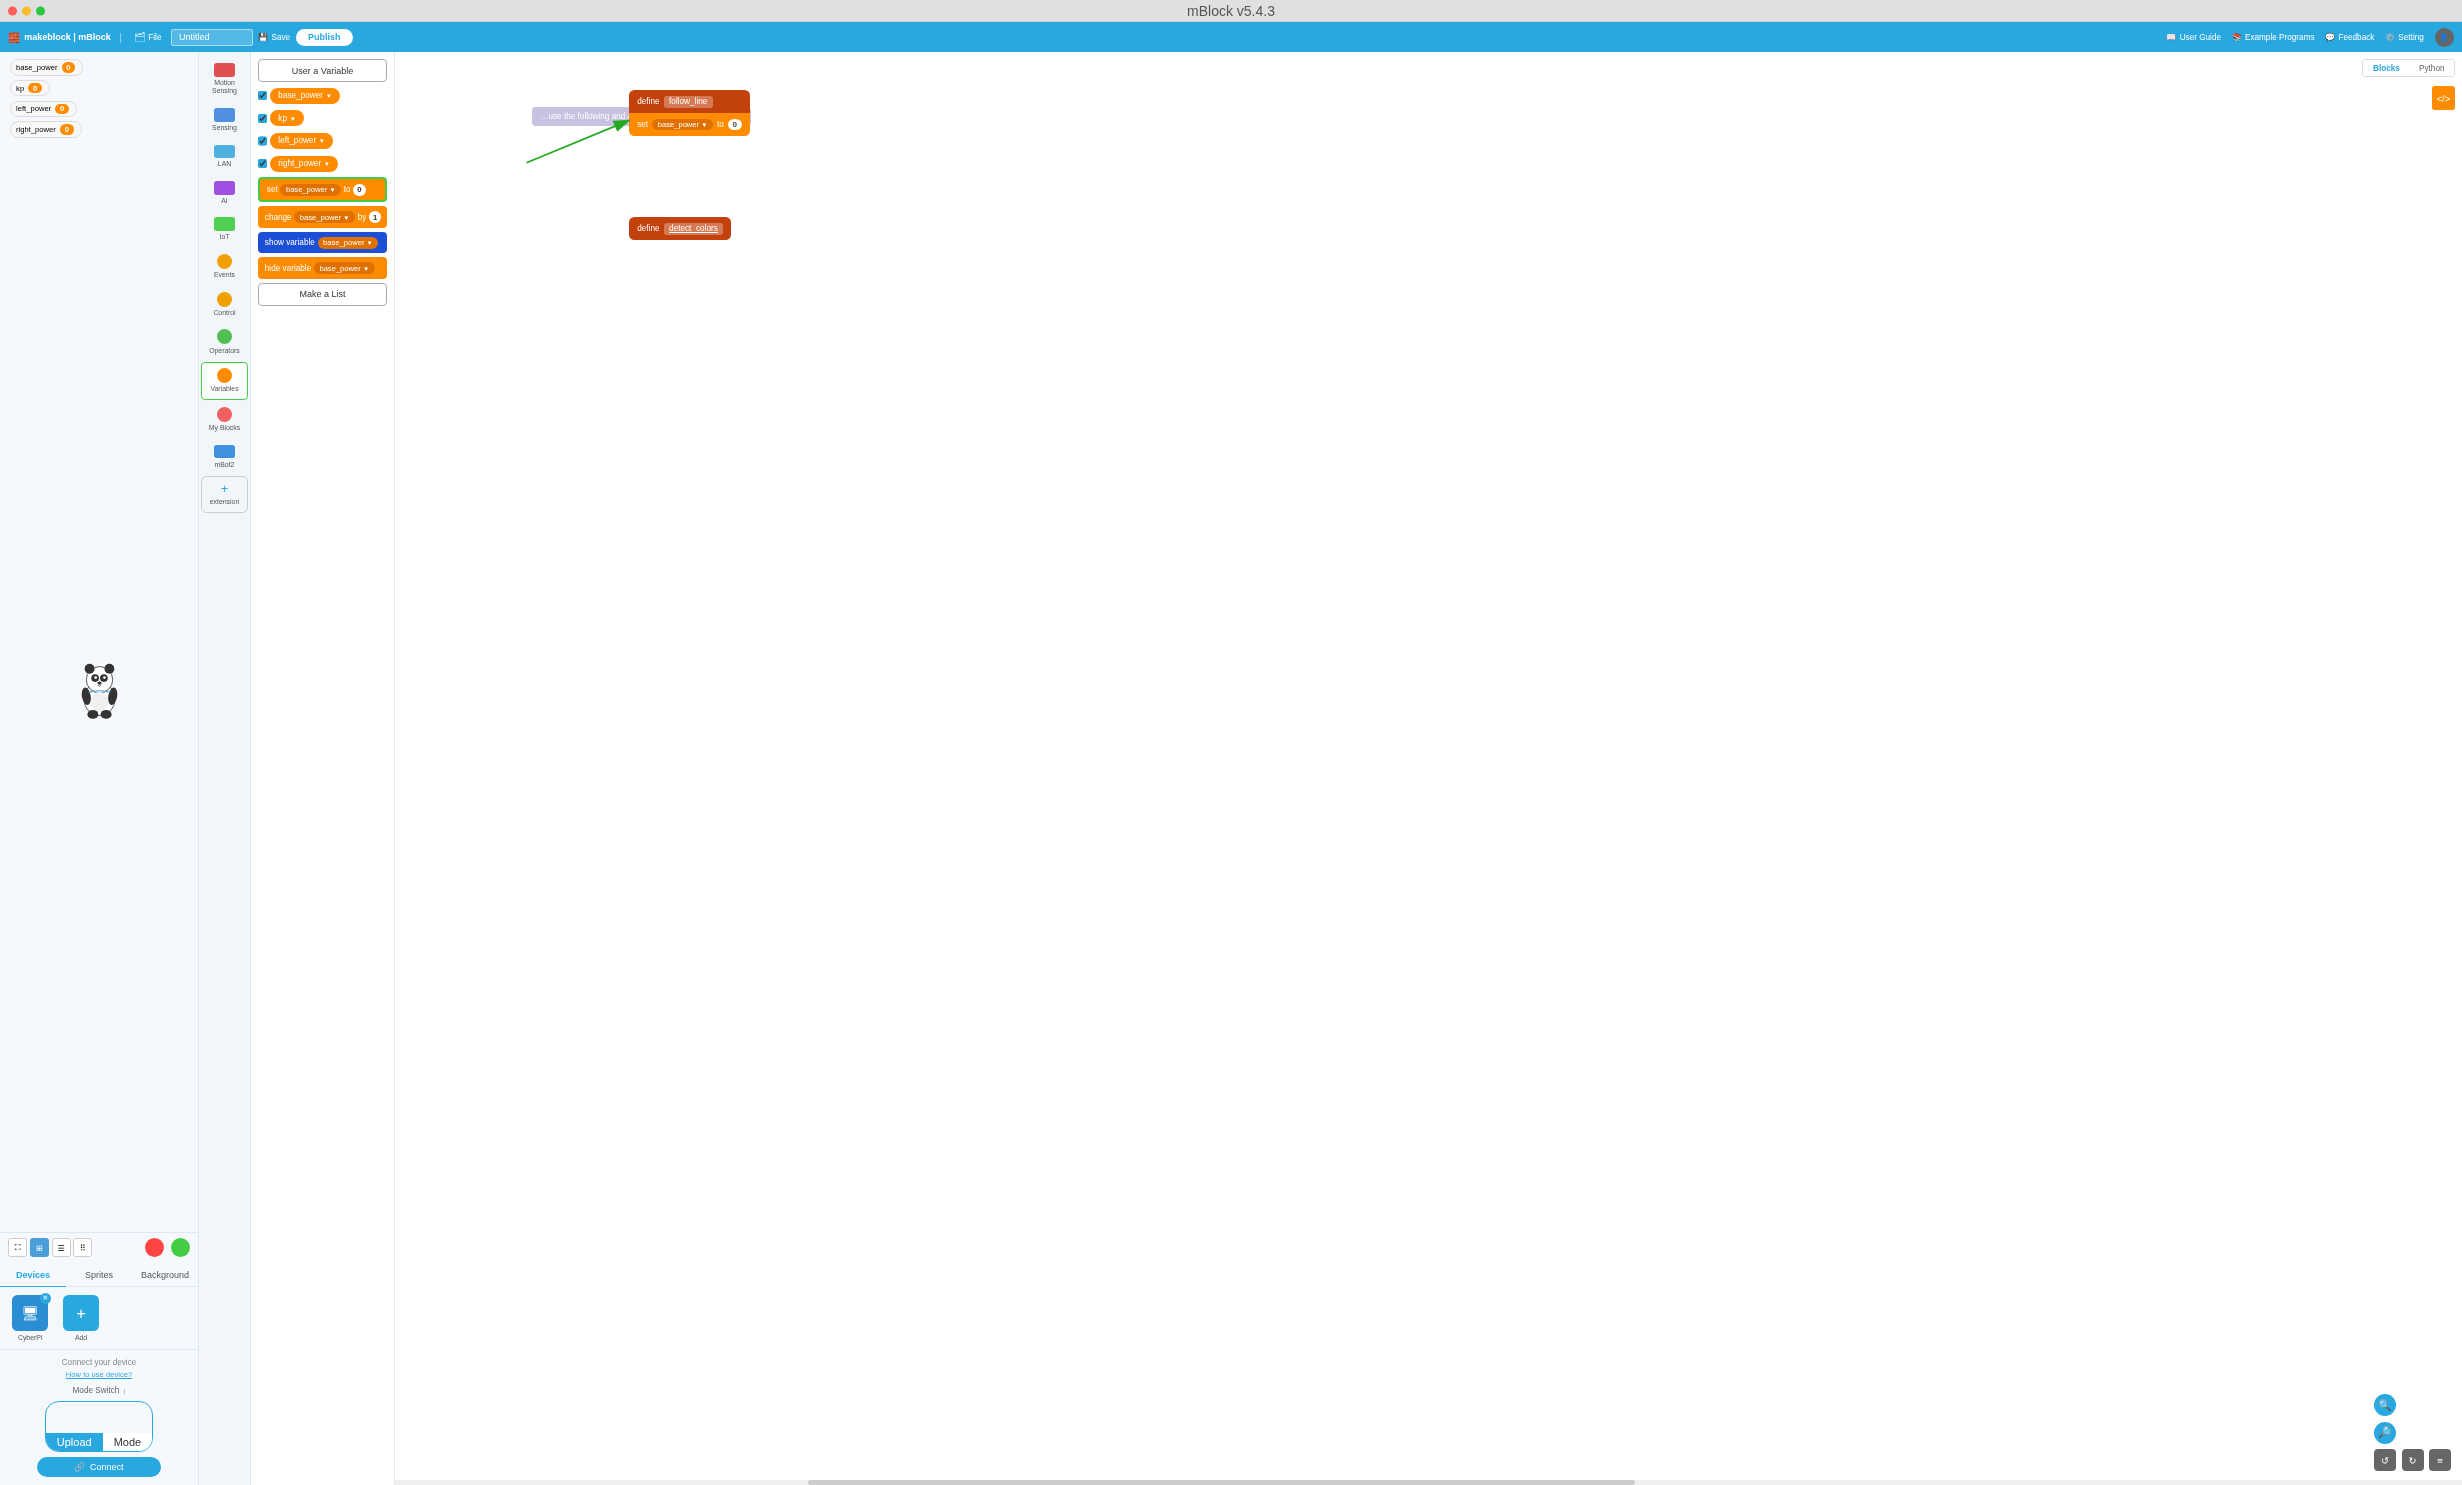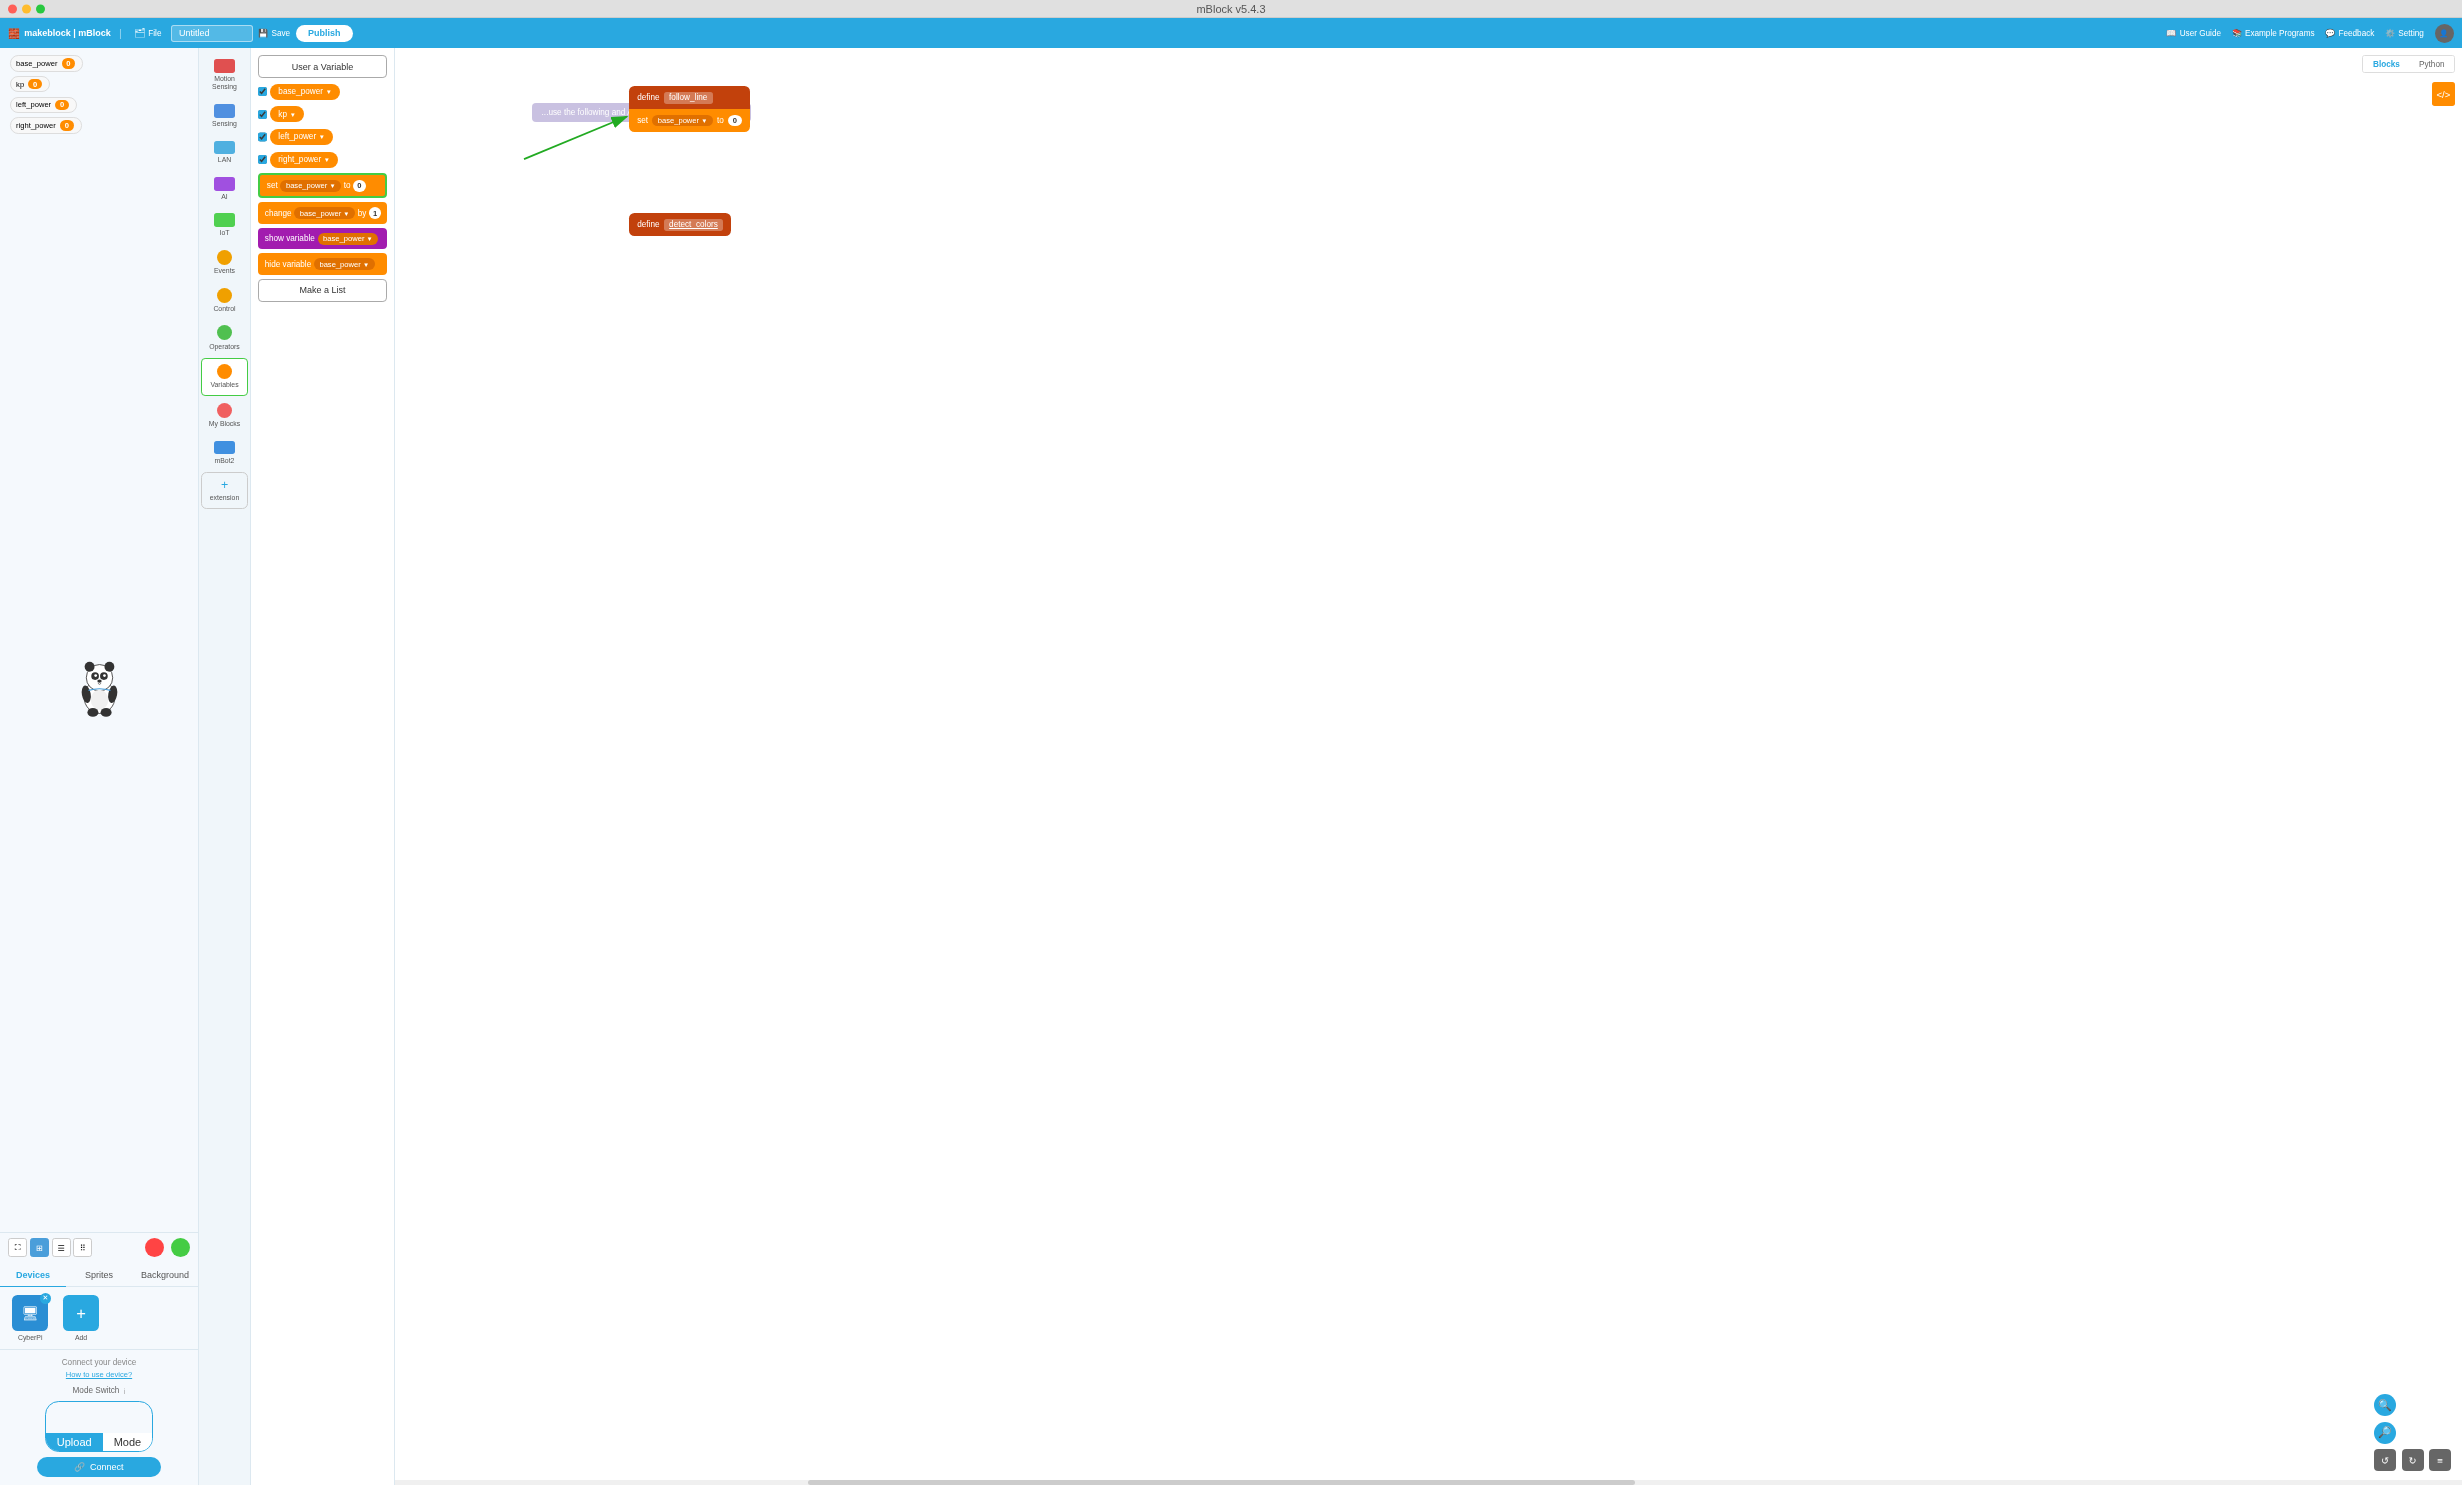--- a/index.html
+++ b/index.html
@@ -1,19 +1,19 @@
 <!DOCTYPE html>
 <html style="font-size:11px"><head>
   <meta charset="utf-8">
   <style>
     * { box-sizing: border-box; margin: 0; padding: 0; }
     body { font-family: -apple-system, BlinkMacSystemFont, 'Segoe UI', sans-serif; background: #e8e8e8; display: flex; flex-direction: column; height: 100vh; overflow: hidden; }
     
     
-    #title-bar { background: #e0e0e0; text-align: center; font-size: 11px; color: #555; padding: 2.7px 0; border-bottom: 0.7px solid #ccc; position: relative; }
+    #title-bar { background: #e0e0e0; text-align: center; font-size: 14px; color: #555; padding: 2.7px 0; border-bottom: 0.7px solid #ccc; position: relative; }
     .window-controls { position: absolute; left: 8.2px; top: 50%; transform: translateY(-50%); display: flex; gap: 4.8px; }
     .wc { width: 9px; height: 9px; border-radius: 50%; }
     .wc-red { background: #ff5f57; }
     .wc-yellow { background: #febc2e; }
     .wc-green { background: #28c840; }
     
     
     #menu-bar { background: #29a8e0; display: flex; align-items: center; padding: 0 8.2px; height: 30px; gap: 5.5px; }
     .logo-area { display: flex; align-items: center; gap: 4.1px; color: white; font-size: 9px; font-weight: 600; }
     .menu-item { color: white; font-size: 8.2px; display: flex; align-items: center; gap: 2.7px; cursor: pointer; padding: 2.7px 4.1px; border-radius: 2.7px; }
@@ -86,21 +86,21 @@
     .make-list-btn { background: white; border: 1.4px solid #aaa; border-radius: 4.1px; padding: 5.5px 8.2px; font-size: 9px; cursor: pointer; text-align: center; color: #333; }
     
     .var-row { display: flex; align-items: center; gap: 2.7px; margin: 1.4px 0; }
     .var-checkbox { width: 9.6px; height: 9.6px; accent-color: #29a8e0; }
     .var-block { background: #ff8c00; color: white; border-radius: 9.6px; padding: 3.4px 8.2px; font-size: 8.2px; cursor: grab; display: flex; align-items: center; gap: 2.7px; }
     .var-block-arrow { font-size: 6.2px; }
     
     .block-item { border-radius: 4.1px; padding: 4.8px 6.9px; font-size: 8.2px; cursor: grab; color: white; display: flex; align-items: center; gap: 2.7px; }
     .block-set { background: #ff8c00; border: 2.1px solid #4c4; }
     .block-change { background: #ff8c00; }
-    .block-show { background: #a21caf; }
+    .block-show { background: #1d4ed8; }
     .block-hide { background: #ff8c00; }
     
     
     #canvas { flex: 1; background: white; position: relative; overflow: hidden; }
     
     
     #canvas-tabs { position: absolute; top: 6.9px; right: 6.9px; display: flex; gap: 0; border: 0.7px solid #ddd; border-radius: 2.7px; overflow: hidden; }
     .canvas-tab { padding: 3.4px 9.6px; font-size: 8.2px; cursor: pointer; background: white; color: #666; }
     .canvas-tab.active { color: #29a8e0; font-weight: 600; }
     

